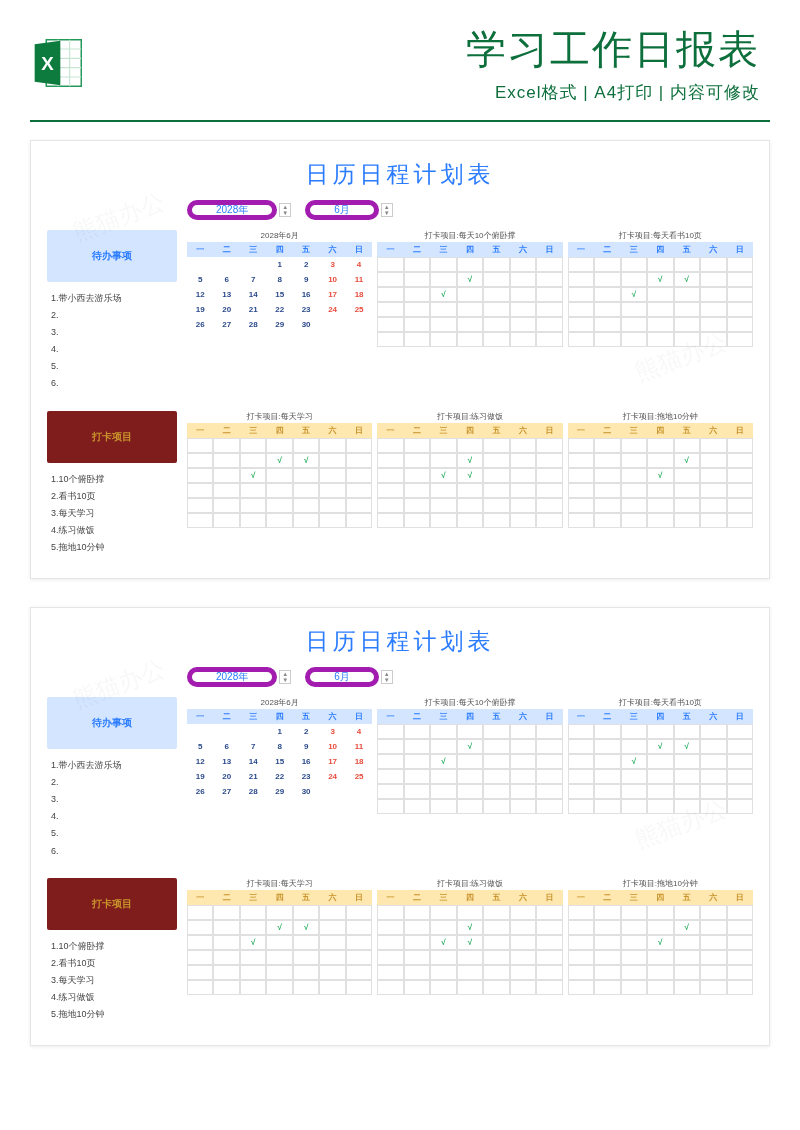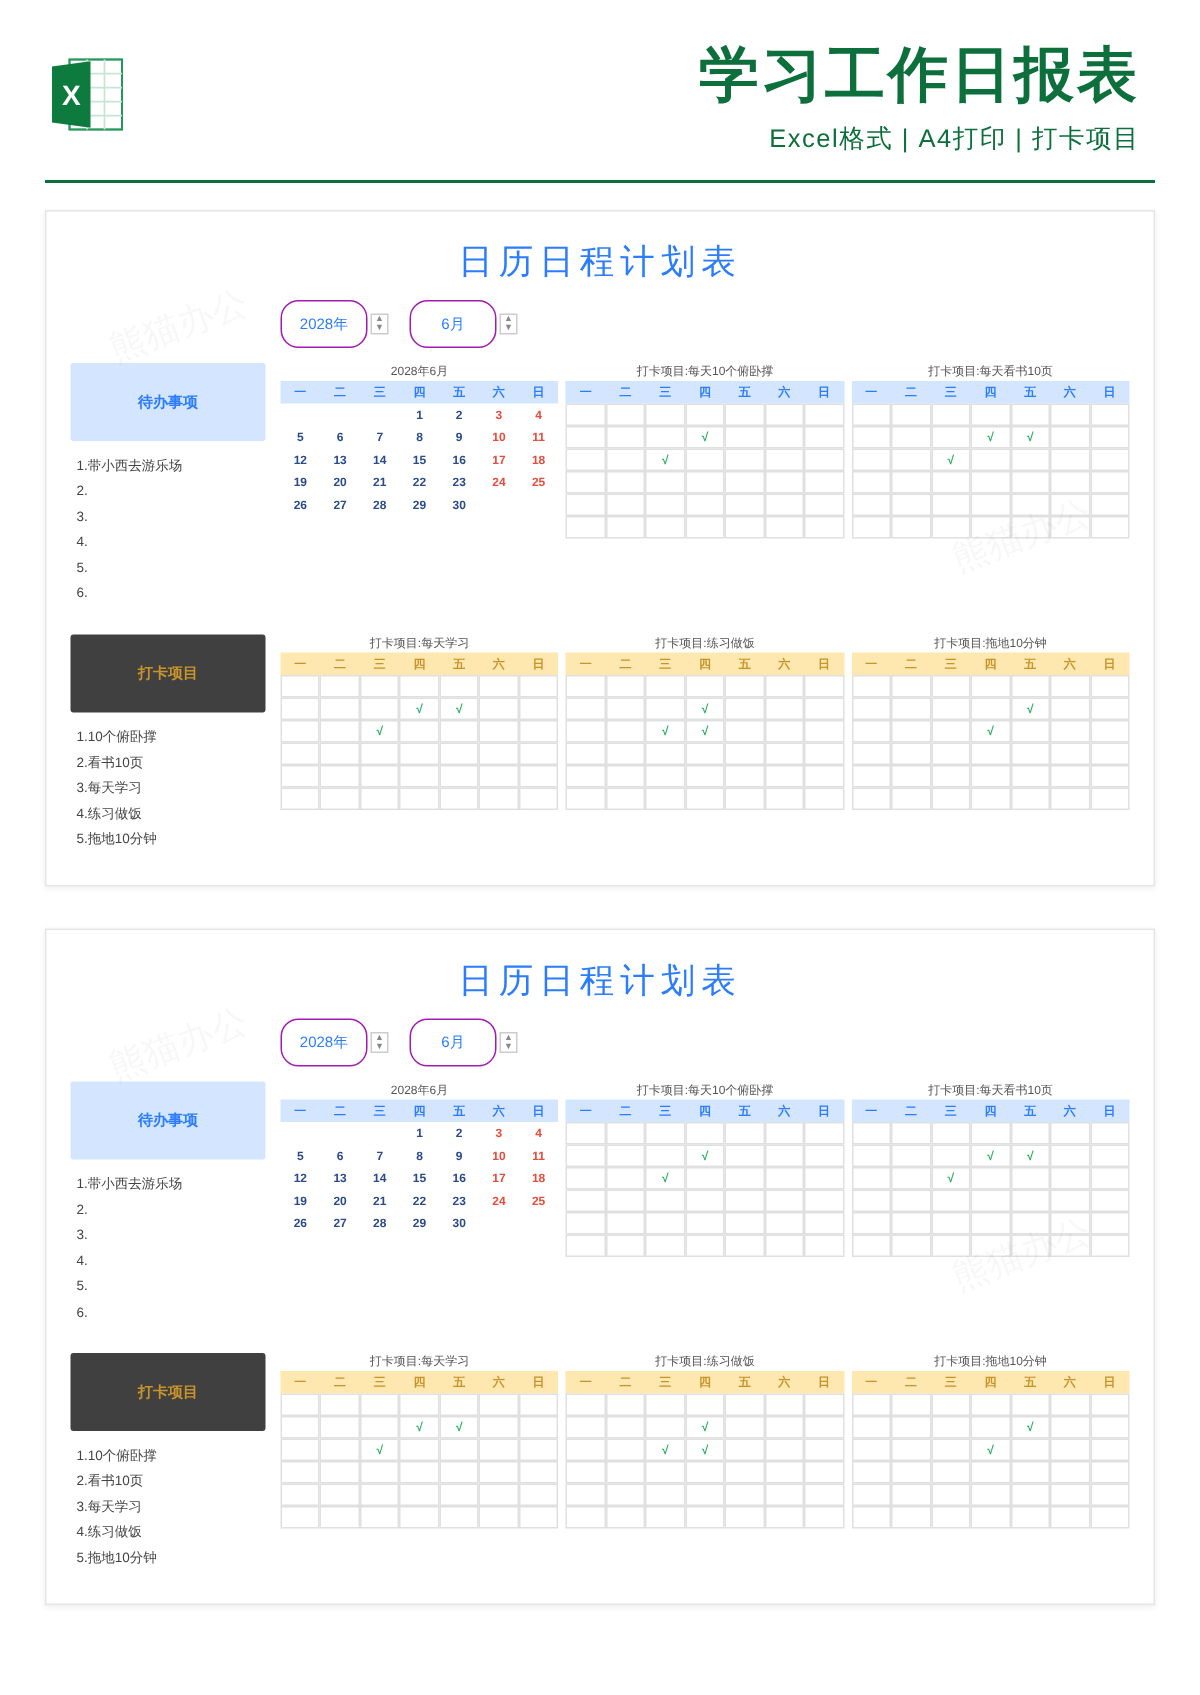--- a/index.html
+++ b/index.html
@@ -1,35 +1,35 @@
 <!DOCTYPE html>
 <html><head>
 <meta charset="utf-8">
 <style>
 *{margin:0;padding:0;box-sizing:border-box;font-family:"Microsoft YaHei",sans-serif}
 body{width:800px;background:#fff}
 .header{display:flex;align-items:center;justify-content:space-between;padding:22px 40px 10px 30px}
 .logo-group{display:flex;align-items:center;gap:14px}
 .excel-icon{width:56px;height:56px;position:relative}
 .excel-icon svg{width:100%;height:100%}
-.title-lg{font-size:40px;font-weight:700;color:#0d6f3c;letter-spacing:2px}
+.title-lg{font-size:40px;font-weight:400;color:#0d6f3c;letter-spacing:2px}
 .subtitle{color:#0d6f3c;font-size:17px;letter-spacing:1px;margin-top:4px}
 .divider{height:2px;background:#0d6f3c;margin:6px 30px 18px 30px}
 .pages{padding:0 30px 30px 30px}
 .page{background:#fff;border:1px solid #e5e5e5;box-shadow:0 1px 4px rgba(0,0,0,.08);padding:18px 16px 22px 16px;margin-bottom:28px;position:relative}
 .page-title{color:#2b7cff;font-size:23px;font-weight:400;text-align:center;letter-spacing:4px;margin-bottom:10px}
 .selectors{display:flex;gap:14px;justify-content:flex-start;margin-left:140px;margin-bottom:10px}
-.pill{border:1px solid #a21caf;border-radius:12px;height:32px;display:flex;align-items:center;font-size:10px;color:#2b7cff;padding:0 0;min-width:58px;justify-content:center}
+.pill{border:5px solid #a21caf;border-radius:12px;height:20px;display:flex;align-items:center;font-size:10px;color:#2b7cff;padding:0 24px;min-width:58px;justify-content:center}
 .spin{display:flex;flex-direction:column;font-size:6px;line-height:6px;color:#888;border:1px solid #ccc}
 .spin span{width:10px;text-align:center}
 .row{display:flex;gap:10px}
 .side{width:130px;flex-shrink:0}
 .side-head{font-size:10px;font-weight:700;text-align:center;padding:19px 0;border-radius:2px}
 .side-head.blue{background:#d4e5ff;color:#2b7cff}
-.side-head.yellow{background:#404040;color:#c8932b}
+.side-head.yellow{background:#7f1d1d;color:#c8932b}
 .side-list{font-size:9px;color:#444;padding:8px 4px 0 4px;line-height:1.9}
 .panel{flex:1;min-width:0}
 .panel-title{font-size:8px;text-align:center;color:#555;margin-bottom:2px;height:10px}
 .dow{display:flex}
 .dow span{flex:1;text-align:center;font-size:8px;padding:2px 0}
 .dow.blue{background:#d4e5ff;color:#2b7cff;font-weight:700}
 .dow.yellow{background:#ffe8b0;color:#c8932b;font-weight:700}
 .grid{display:grid;grid-template-columns:repeat(7,1fr);grid-template-rows:repeat(6,15px)}
 .grid.bordered .cell{border:0.5px solid #e0e0e0}
 .cell{font-size:8px;display:flex;align-items:center;justify-content:center;color:#2b4a8c}
@@ -57,21 +57,21 @@
           <line x1="14" y1="36" x2="44" y2="36" stroke="#c6e5d3"></line>
           <line x1="24" y1="4" x2="24" y2="44" stroke="#c6e5d3"></line>
           <line x1="34" y1="4" x2="34" y2="44" stroke="#c6e5d3"></line>
           <polygon points="4,8 26,5 26,43 4,40" fill="#0d7a3e"></polygon>
           <text x="15" y="30" font-size="16" fill="#fff" text-anchor="middle" font-weight="bold">X</text>
         </svg>
     </div>
   </div>
   <div style="text-align:right">
     <div class="title-lg">学习工作日报表</div>
-    <div class="subtitle">Excel格式 | A4打印 | 打卡项目</div>
+    <div class="subtitle">Excel格式 | A4打印 | 内容可修改</div>
   </div>
 </div>
 <div class="divider"></div>
 
 <div class="pages">
     <div class="page">
     <span class="wm" style="top:60px;left:40px">熊猫办公</span>
     <span class="wm" style="top:200px;right:40px">熊猫办公</span>
     <div class="page-title">日历日程计划表</div>
     <div class="selectors">

